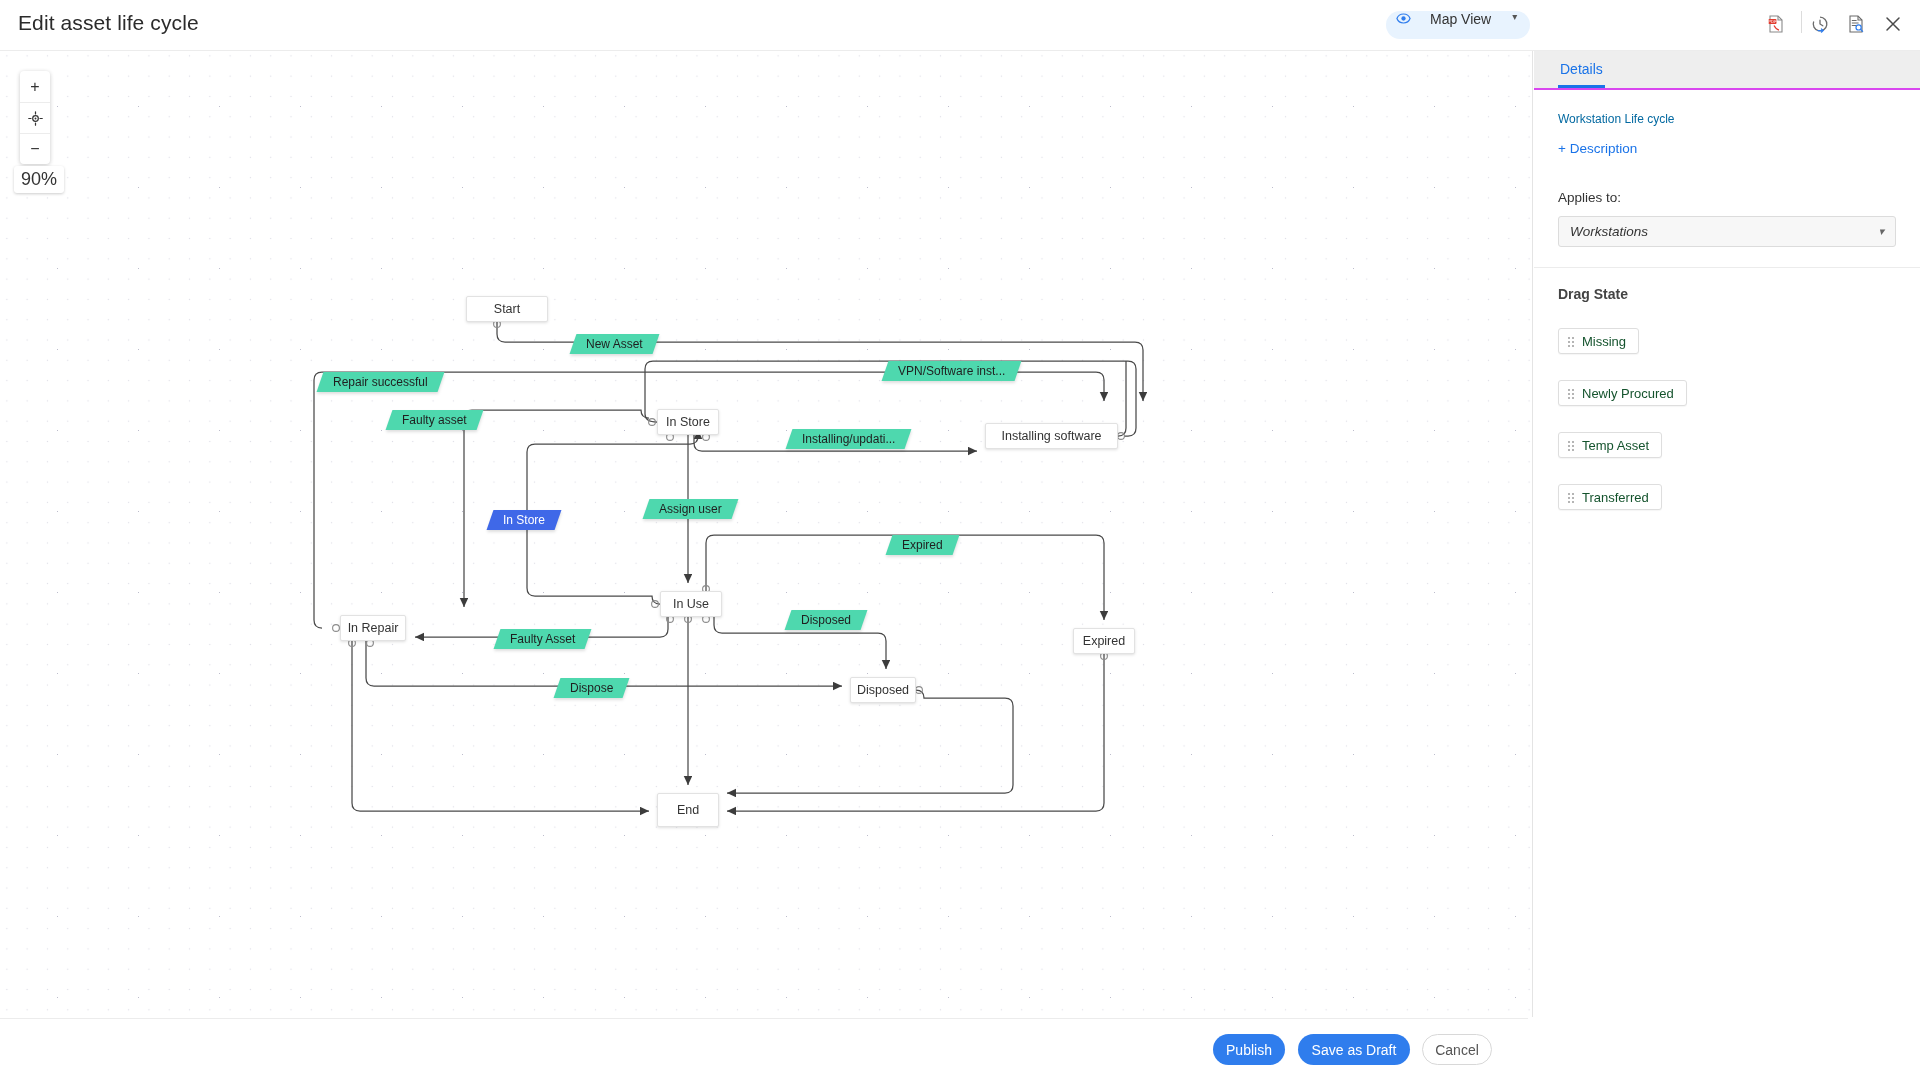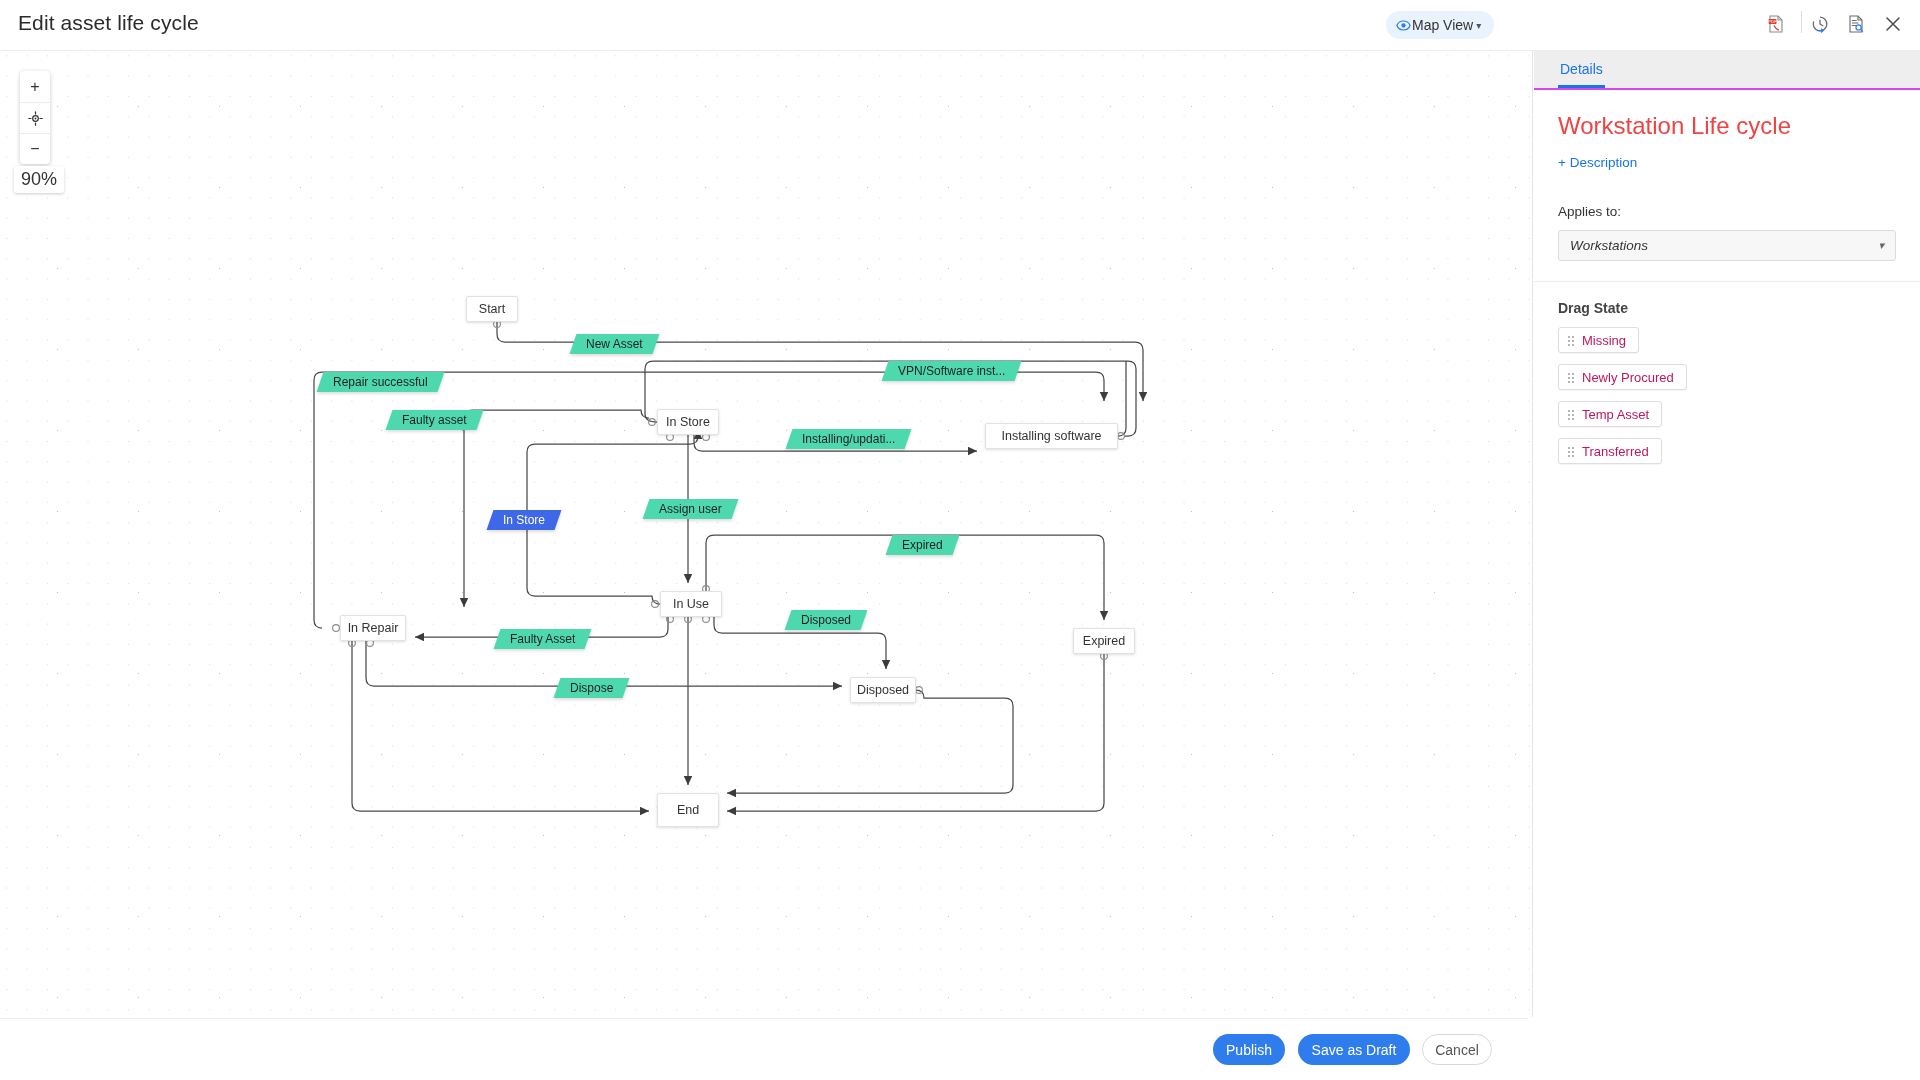--- a/index.html
+++ b/index.html
@@ -19,21 +19,21 @@
     display: flex; align-items: center;
   }
   #page-title {
     position: absolute; left: 18px; top: 11px;
     font-size: 21px; font-weight: 400; color: #2b2b2b; letter-spacing: .1px;
   }
   #mapview-btn {
     position: absolute; left: 1386px; top: 11px;
     height: 28px; padding: 0 13px 0 10px;
     background: #e8f3fe; border-radius: 14px;
-    display: flex; align-items: center; gap: 1px;
+    display: flex; align-items: flex-start; gap: 19px;
     font-size: 14px; color: #333; cursor: pointer; white-space: nowrap;
   }
   #mapview-btn .eye { display:flex; align-items:center; }
   #mapview-btn .chev { font-size: 10px; color:#555; margin-left:2px; }
 
   .topicon { position: absolute; top: 13px; cursor: pointer; display:flex; align-items:center; justify-content:center; }
   #icon-pdf     { left: 1765px; width: 22px; height: 22px; }
   #icon-divider { position:absolute; left: 1801px; top: 11px; width: 1px; height: 22px; background: #dcdcdc; }
   #icon-history { left: 1809px; width: 22px; height: 22px; }
   #icon-docsearch { left: 1845px; width: 22px; height: 22px; }
@@ -99,38 +99,38 @@
   }
   #panel-tabbar {
     height: 39px; background: #eeeeee; border-bottom: 2px solid #d946ef;
     display: flex; align-items: flex-end; padding-left: 24px;
   }
   #tab-details {
     font-size: 14px; color: #1a73e8; padding: 0 2px 8px 2px;
     border-bottom: 3px solid #1a73e8; cursor: pointer;
   }
   #panel-body { padding: 22px 24px 0 24px; }
-  #panel-heading { font-size: 24px; font-weight: 400; color: #ef4444; }
+  #panel-heading { font-size: 12px; font-weight: 400; color: #0369a1; }
   #add-description {
     margin-top: 15px; font-size: 13.5px; color: #1a73e8; cursor: pointer; display: inline-block;
   }
   #applies-label { margin-top: 33px; font-size: 13.5px; color: #333; }
   #applies-select {
     margin-top: 11px; height: 31px; width: 338px;
     border: 1px solid #dcdcdc; border-radius: 3px; background: #f7f7f7;
     display: flex; align-items: center; justify-content: space-between;
     padding: 0 11px; font-size: 13.5px; color: #333; cursor: pointer; font-style: italic;
   }
   #applies-select .chev { font-size: 11px; color: #666; }
   #panel-divider { margin-top: 20px; height: 1px; background: #ececec; margin-left:-24px; margin-right:-24px;}
   #drag-state-title { margin-top: 18px; font-size: 14px; font-weight: bold; color: #444; }
   .drag-chip {
-    margin-top: 11px; height: 26px; display: inline-flex; align-items: center;
+    margin-top: 26px; height: 26px; display: inline-flex; align-items: center;
     border: 1px solid #dedede; border-radius: 3px; background: #fff;
-    padding: 0 12px 0 8px; font-size: 13px; color: #be185d; cursor: grab;
+    padding: 0 12px 0 8px; font-size: 13px; color: #14532d; cursor: grab;
     box-shadow: 0 1px 1px rgba(0,0,0,.04);
   }
   .drag-chip .grip {
     display: inline-block; width: 8px; height: 12px; margin-right: 7px;
     background-image: radial-gradient(circle, #b5b5b5 1px, transparent 1px);
     background-size: 4px 4px; background-position: 0 1px;
   }
   .chip-row { display: block; }
 
   
@@ -265,21 +265,21 @@
       <circle cx="336" cy="577" r="3.4"></circle>
         <circle cx="352" cy="592" r="3.4"></circle>
         <circle cx="370" cy="592" r="3.4"></circle>
       <circle cx="919" cy="639" r="3.4"></circle>
       <circle cx="1104" cy="605" r="3.4"></circle>
       <circle cx="1121" cy="385" r="3.4"></circle>
       <circle cx="497" cy="273" r="3.4"></circle>
     </g>
   </svg>
 
-  <div class="node" style="left:466px; top:245px; width:52px;  height:26px;text-align:right;">Start</div>
+  <div class="node" style="left:466px; top:245px; width:82px;  height:26px;text-align:right;">Start</div>
   <div class="node" style="left:657px; top:358px; width:62px;  height:26px;">In Store</div>
   <div class="node" style="left:985px; top:372px; width:133px; height:26px;">Installing software</div>
   <div class="node" style="left:660px; top:540px; width:62px;  height:26px;">In Use</div>
   <div class="node" style="left:340px; top:564px; width:66px;  height:26px;">In Repair</div>
   <div class="node" style="left:1073px; top:577px; width:62px; height:26px;">Expired</div>
   <div class="node" style="left:850px; top:626px; width:66px;  height:26px;">Disposed</div>
   <div class="node" style="left:657px; top:742px; width:62px;  height:34px;">End</div>
 
   <div class="tag" style="left:573px;  top:283px;">
       <span>New Asset</span>

